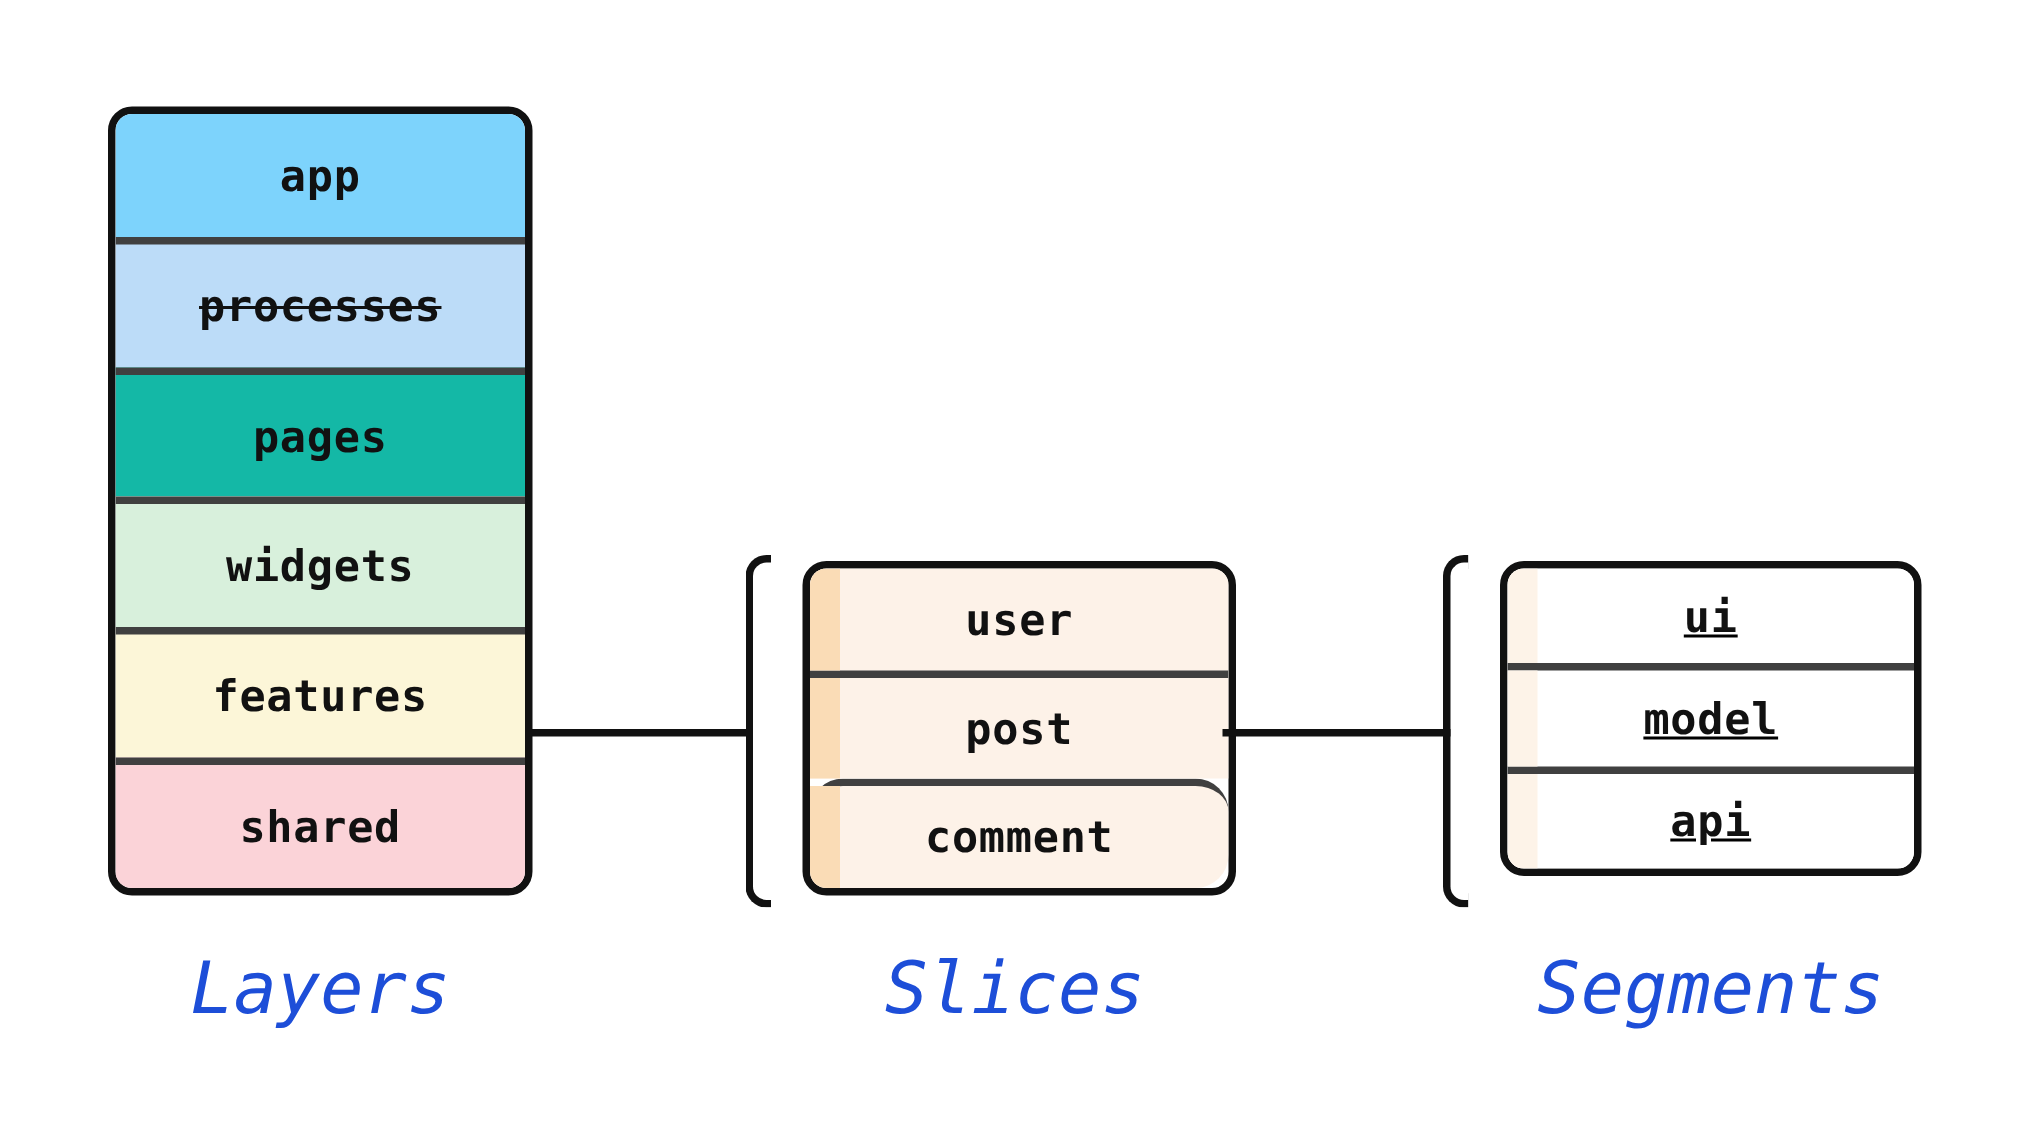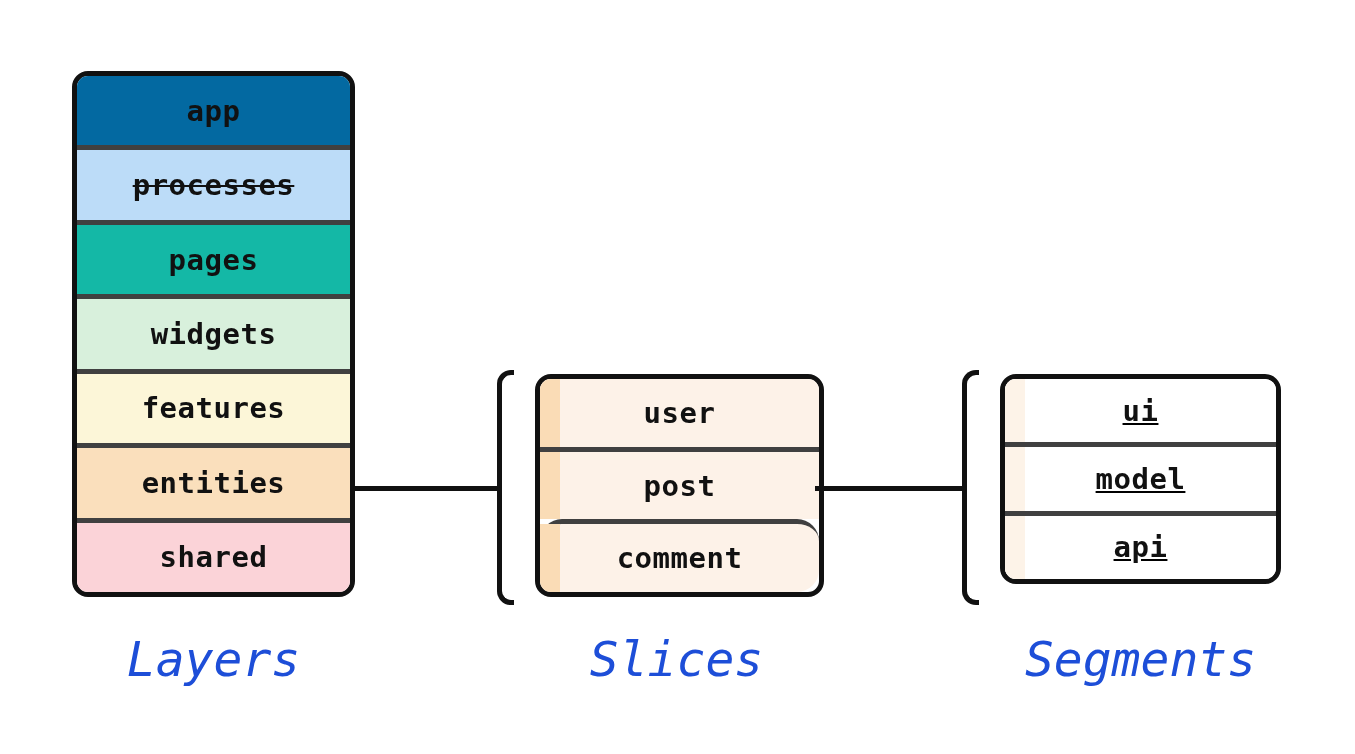--- a/index.html
+++ b/index.html
@@ -100,37 +100,34 @@
   .layers-title   { left: 72px;   width: 283px; }
   .slices-title   { left: 535px;  width: 283px; }
   .segments-title { left: 1000px; width: 281px; }
 </style>
 </head>
 <body>
 
 <div class="canvas">
 
   <div class="stack layers-box">
-    <div class="row" style="background-color: #0369a1;">
+    <div class="row" style="background-color: #7dd3fc;">
       <span class="row-label">app</span>
     </div>
     <div class="row" style="background-color: rgb(188, 220, 248);">
       <span class="row-label strike">processes</span>
     </div>
     <div class="row" style="background-color: #14b8a6;">
       <span class="row-label">pages</span>
     </div>
     <div class="row" style="background-color: rgb(216, 240, 220);">
       <span class="row-label">widgets</span>
     </div>
     <div class="row" style="background-color: rgb(252, 246, 216);">
       <span class="row-label">features</span>
-    </div>
-    <div class="row" style="background-color: rgb(250, 223, 188);">
-      <span class="row-label">entities</span>
     </div>
     <div class="row" style="background-color: rgb(251, 211, 216);">
       <span class="row-label">shared</span>
     </div>
   </div>
 
   <div class="connector connector-1"></div>
 
   <div class="bracket slices-bracket"></div>
   <div class="stack slices-box">

